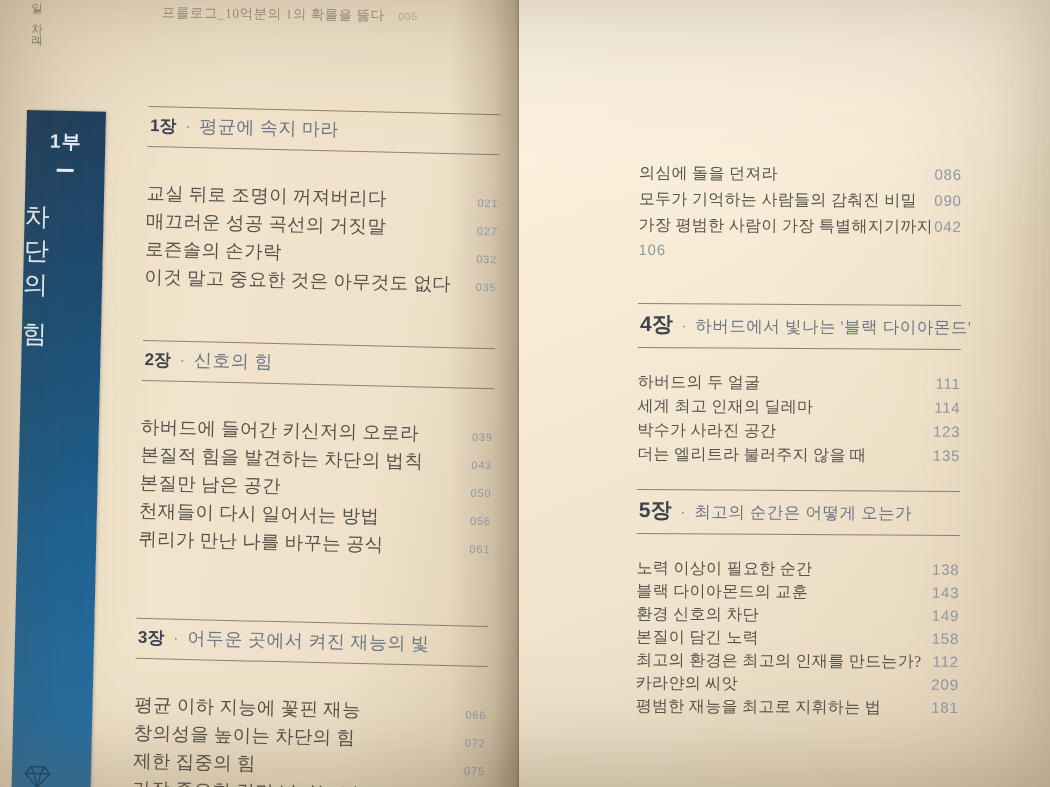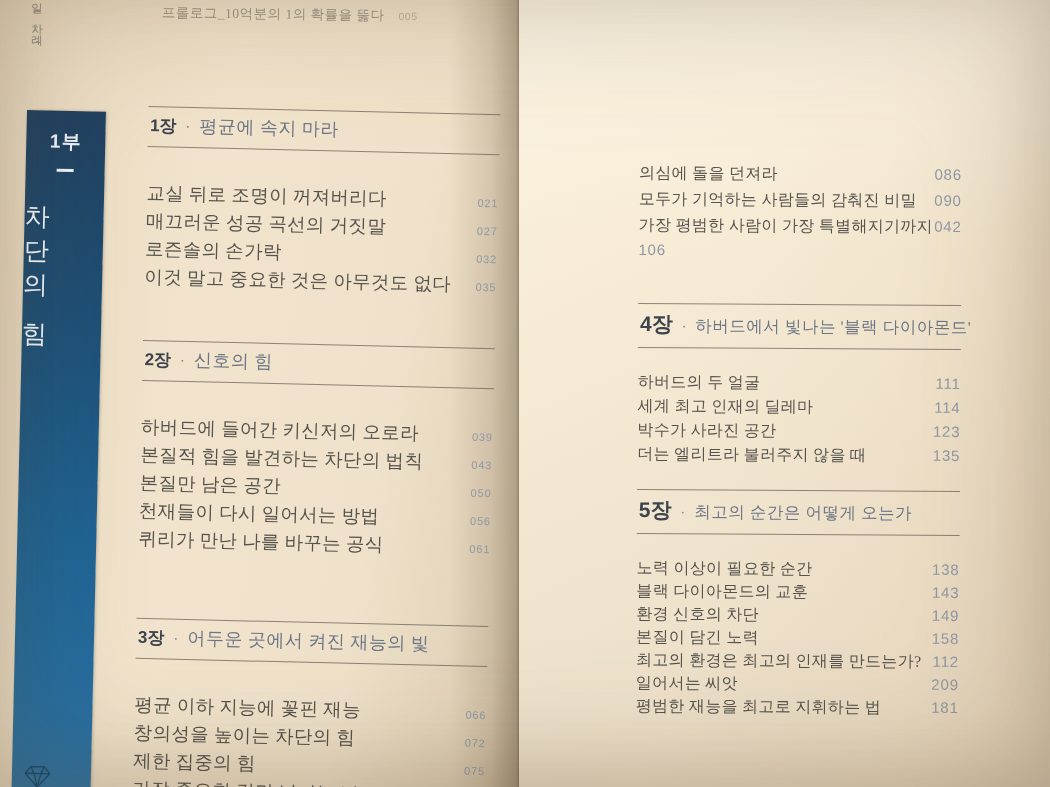--- a/index.html
+++ b/index.html
@@ -271,21 +271,21 @@
         </div>
         <div class="row">
           <span class="t">본질이 담긴 노력</span>
           <span class="p">158</span>
         </div>
         <div class="row">
           <span class="t">최고의 환경은 최고의 인재를 만드는가?</span>
           <span class="p">112</span>
         </div>
         <div class="row">
-          <span class="t">일어서는 씨앗</span>
+          <span class="t">카라얀의 씨앗</span>
           <span class="p">209</span>
         </div>
         <div class="row">
           <span class="t">평범한 재능을 최고로 지휘하는 법</span>
           <span class="p">181</span>
         </div>
       </div>
     </div>
   </div>
 

